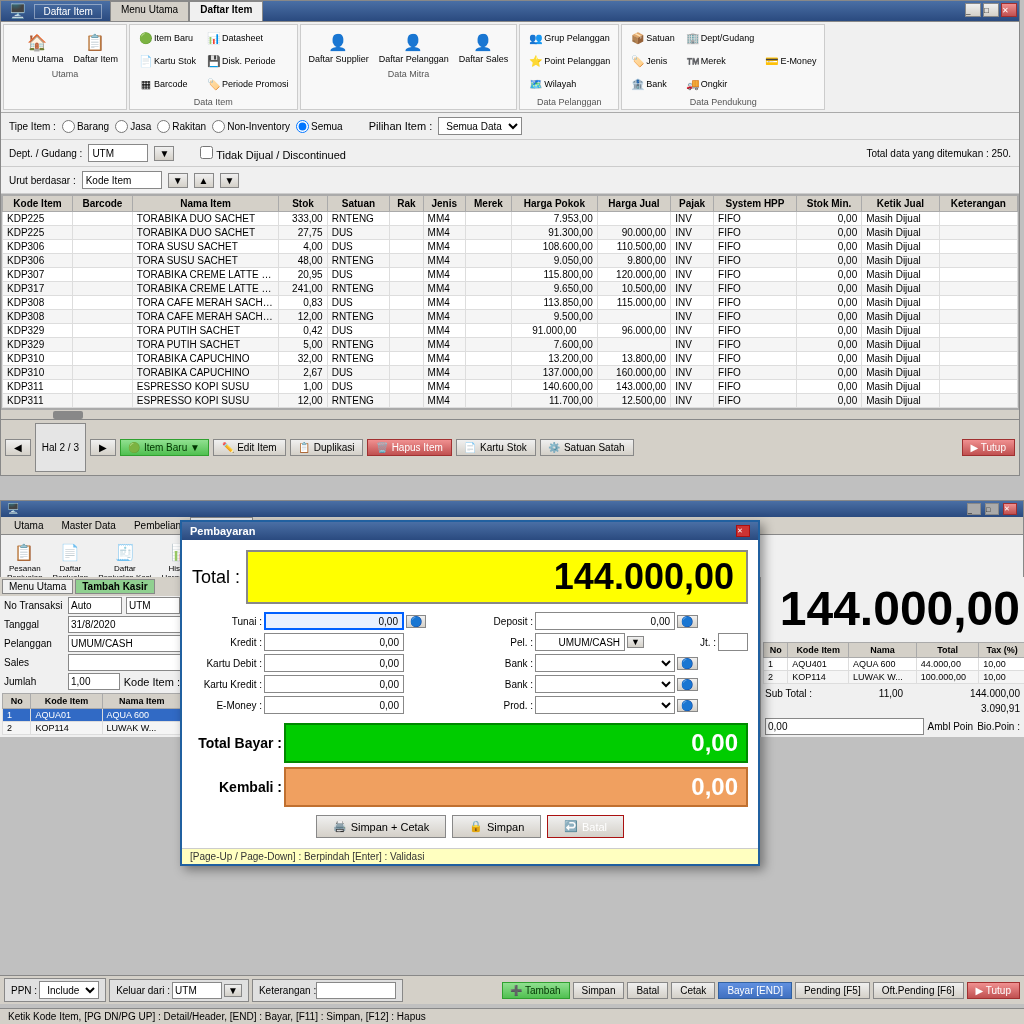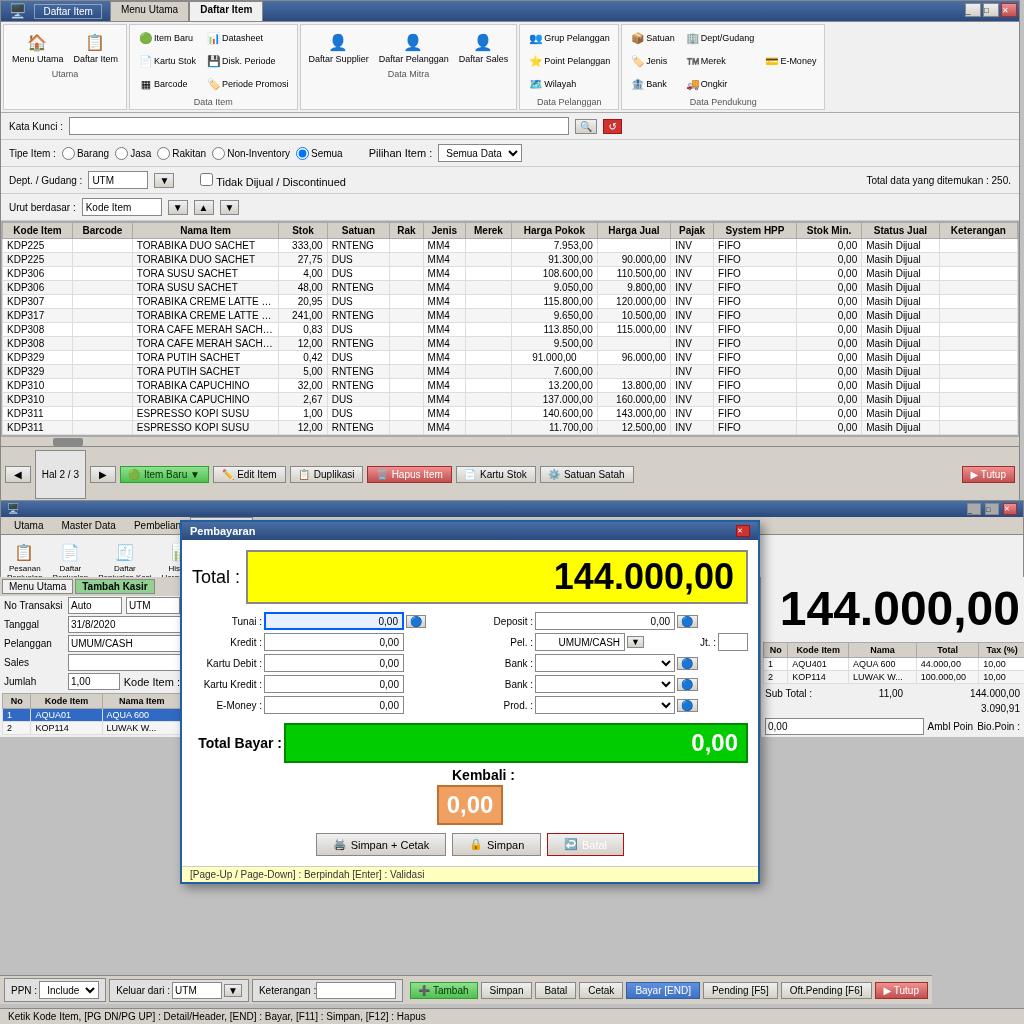--- a/index.html
+++ b/index.html
@@ -450,21 +450,21 @@
       border: 1px solid #888;
       padding: 1px 2px;
       font-size: 10px;
       height: 17px;
       background: white;
     }
 
     .penjualan-bottom-bar {
       position: absolute;
       bottom: 20px; left: 0;
-      width: 932px;
+      width: 1024px;
       background: #d4d0c8;
       padding: 2px 4px;
       display: flex;
       align-items: center;
       gap: 3px;
       z-index: 6;
       border-top: 1px solid #888;
     }
   </style>
 </head>
@@ -611,26 +611,20 @@
           <div class="ribbon-btn" style="flex-direction:row;">
             <div class="ribbon-icon-sm">💳</div>
             <span>E-Money</span>
           </div>
         </div>
       </div>
       <div class="ribbon-group-label">Data Pendukung</div>
     </div>
   </div>
 
-  <div class="search-bar">
-    <label>Kata Kunci :</label>
-    <input type="text" class="search-input search-input-wide" style="">
-    <button class="btn" style="padding:1px 4px;">🔍</button>
-    <button class="btn btn-red" style="padding:1px 4px; background:#cc3333; color:white; border-color:#aa1111;">↺</button>
-  </div>
 
   <div class="search-bar">
     <label>Tipe Item :</label>
     <div class="radio-group">
       <div class="radio-item">
           <input type="radio" name="tipe" style="">
           <span>Barang</span>
         </div>
       <div class="radio-item">
           <input type="radio" name="tipe" style="">
@@ -684,21 +678,21 @@
           <th>Stok</th>
           <th>Satuan</th>
           <th>Rak</th>
           <th>Jenis</th>
           <th>Merek</th>
           <th>Harga Pokok</th>
           <th>Harga Jual</th>
           <th>Pajak</th>
           <th>System HPP</th>
           <th>Stok Min.</th>
-          <th>Status Jual</th>
+          <th>Ketik Jual</th>
           <th>Keterangan</th>
         </tr>
       </thead>
       <tbody id="item-table-body">
           <tr>
         <td>KDP225</td>
         <td></td>
         <td>TORABIKA DUO SACHET</td>
         <td style="text-align:right">333,00</td>
         <td>RNTENG</td>
@@ -1213,21 +1207,21 @@
           <button class="btn" style="padding:0 3px;font-size:10px;">🔵</button>
         </div>
       </div>
     </div>
 
     <div class="form-row" style="margin-top:6px;">
       <span style="font-size:14px; font-weight:bold; min-width:90px; text-align:right;">Total Bayar :</span>
       <div class="total-bayar-box">0,00</div>
     </div>
 
-    <div class="form-row" style="margin-top:4px;flex-direction:column;">
+    <div class="form-row" style="margin-top:4px;">
       <span style="font-size:14px; font-weight:bold; min-width:90px; text-align:right;">Kembali :</span>
       <div class="kembali-box">0,00</div>
     </div>
 
     <div class="dialog-buttons">
       <button class="dialog-btn">
         <span>🖨️</span>
         <span>Simpan + Cetak</span>
       </button>
       <button class="dialog-btn">

